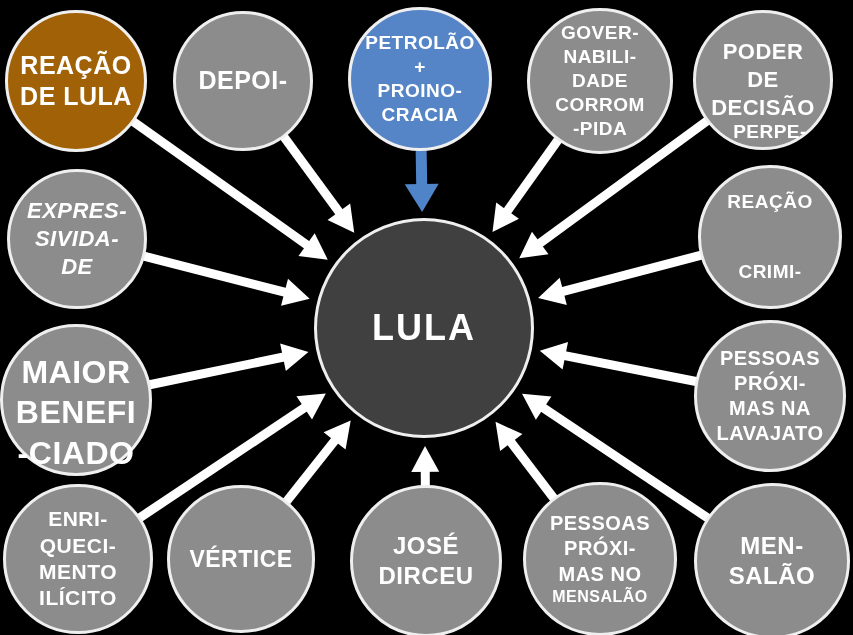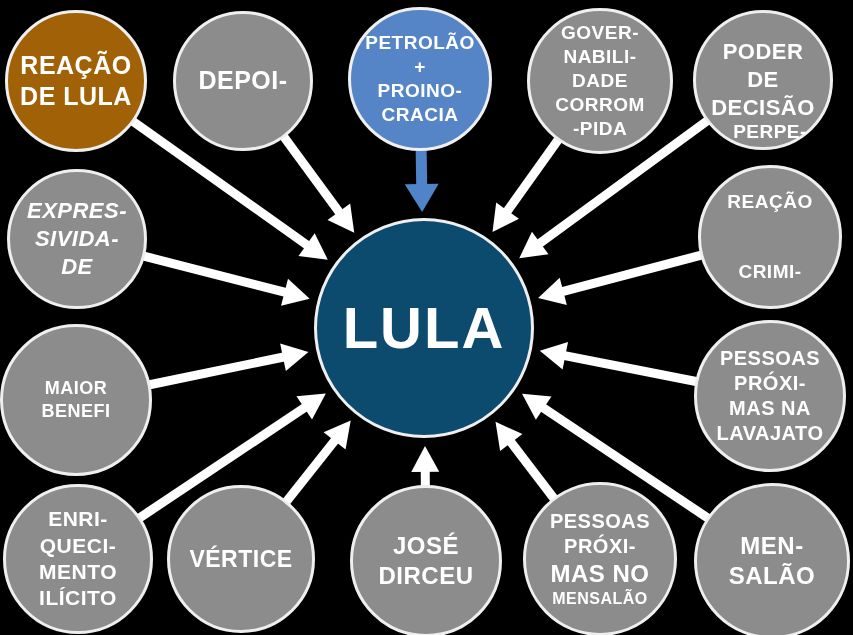--- a/index.html
+++ b/index.html
@@ -98,23 +98,24 @@
         <div class="node-line">EXPRES-</div>
         <div class="node-line">SIVIDA-</div>
         <div class="node-line">DE</div>
       </div>
       <div class="node" style="left: 698px; top: 165px; width: 144px; height: 144px; background: rgb(140, 140, 140); border-color: rgb(239, 239, 239); color: rgb(255, 255, 255); font-size: 19px; gap: 46px;">
         <div class="node-line">PERPE-</div>
         <div class="node-line">REAÇÃO</div>
         <div class="node-line">CRIMI-</div>
         <div class="node-line">PODER</div>
       </div>
-      <div class="node" style="left: 0px; top: 324px; width: 152px; height: 152px; background: rgb(140, 140, 140); border-color: rgb(239, 239, 239); color: rgb(255, 255, 255); font-size: 18px;">
+      <div class="node" style="left: 0px; top: 324px; width: 152px; height: 152px; background: rgb(140, 140, 140); border-color: rgb(239, 239, 239); color: rgb(255, 255, 255); font-size: 32px; justify-content: flex-end;">
         <div class="node-line">MAIOR</div>
         <div class="node-line">BENEFI</div>
+        <div class="node-line">-CIADO</div>
       </div>
       <div class="node" style="left: 694px; top: 320px; width: 152px; height: 152px; background: rgb(140, 140, 140); border-color: rgb(239, 239, 239); color: rgb(255, 255, 255); font-size: 20px;">
         <div class="node-line">PESSOAS</div>
         <div class="node-line">PRÓXI-</div>
         <div class="node-line">MAS NA</div>
         <div class="node-line">LAVAJATO</div>
       </div>
       <div class="node" style="left: 3px; top: 484px; width: 150px; height: 150px; background: rgb(140, 140, 140); border-color: rgb(239, 239, 239); color: rgb(255, 255, 255); font-size: 21px;">
         <div class="node-line">ENRI-</div>
         <div class="node-line">QUECI-</div>
@@ -124,24 +125,24 @@
       <div class="node" style="left: 167px; top: 485px; width: 148px; height: 148px; background: rgb(140, 140, 140); border-color: rgb(239, 239, 239); color: rgb(255, 255, 255); font-size: 23px;">
         <div class="node-line">VÉRTICE</div>
       </div>
       <div class="node" style="left: 350px; top: 485px; width: 152px; height: 152px; background: rgb(140, 140, 140); border-color: rgb(239, 239, 239); color: rgb(255, 255, 255); font-size: 24px;">
         <div class="node-line">JOSÉ</div>
         <div class="node-line">DIRCEU</div>
       </div>
       <div class="node" style="left: 523px; top: 482px; width: 154px; height: 154px; background: rgb(140, 140, 140); border-color: rgb(239, 239, 239); color: rgb(255, 255, 255); font-size: 20px;">
         <div class="node-line" style="font-size: 20px;">PESSOAS</div>
         <div class="node-line" style="font-size: 20px;">PRÓXI-</div>
-        <div class="node-line" style="font-size: 24px; text-align: center;">MAS NO</div>
+        <div class="node-line" style="font-size: 20px; text-align: center;">MAS NO</div>
         <div class="node-line" style="font-size: 16px;">MENSALÃO</div>
       </div>
       <div class="node" style="left: 694px; top: 483px; width: 156px; height: 156px; background: rgb(140, 140, 140); border-color: rgb(239, 239, 239); color: rgb(255, 255, 255); font-size: 24px;">
         <div class="node-line">MEN-</div>
         <div class="node-line">SALÃO</div>
       </div>
     </div>
-  <div class="node center-node" id="center-node" style="left: 314px; top: 218px; width: 220px; height: 220px; background: #0c4a6e; border-color: rgb(239, 239, 239); color: rgb(255, 255, 255); font-size: 58px;">
+  <div class="node center-node" id="center-node" style="left: 314px; top: 218px; width: 220px; height: 220px; background: #404040; border-color: rgb(239, 239, 239); color: rgb(255, 255, 255); font-size: 36px;">
     <span>LULA</span>
   </div>
 </div>
 
 </body></html>

